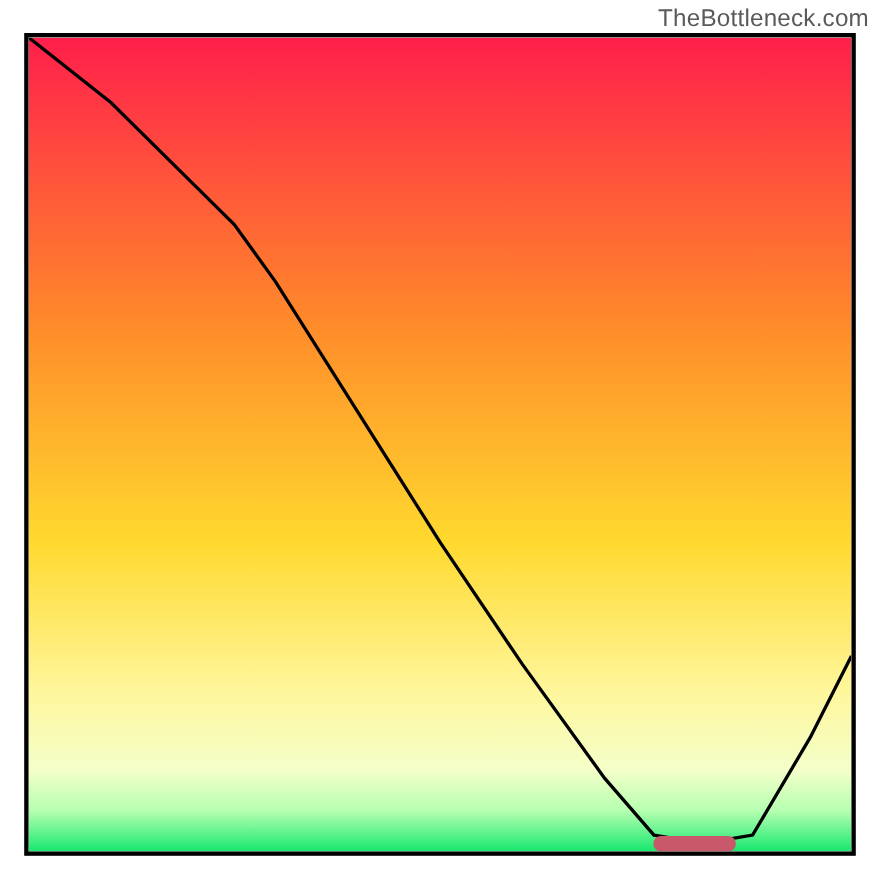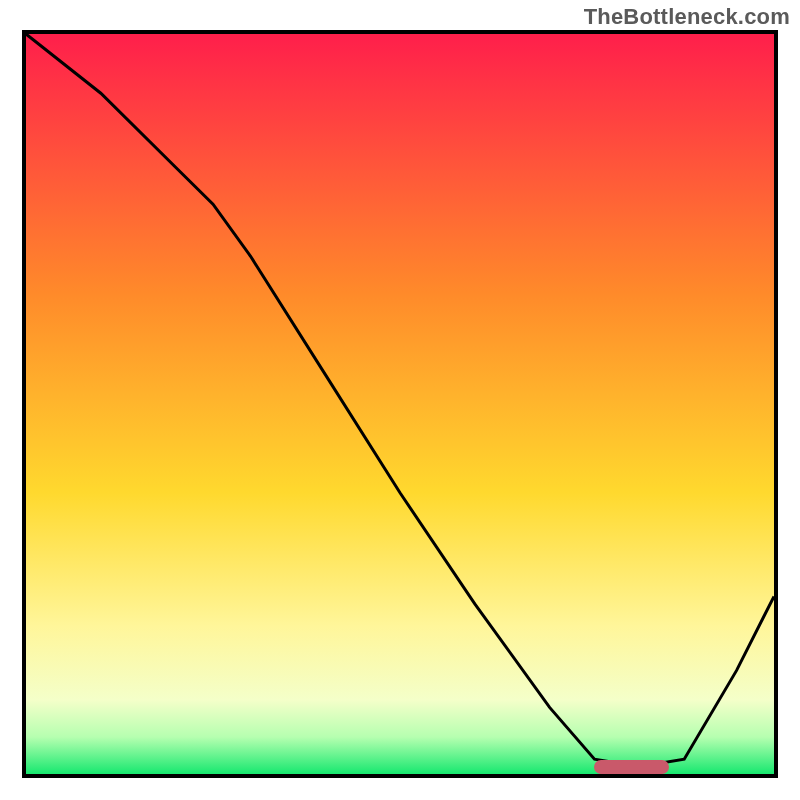--- a/index.html
+++ b/index.html
@@ -8,21 +8,21 @@
     width: 800px;
     height: 800px;
     background: #ffffff;
     font-family: Arial, Helvetica, sans-serif;
   }
   .watermark {
     position: absolute;
     top: 4px;
     right: 10px;
     font-size: 22px;
-    font-weight: 700;
+    font-weight: 400;
     color: #5a5a5a;
     letter-spacing: 0.2px;
   }
   .chart-frame {
     position: absolute;
     left: 22px;
     top: 30px;
     width: 756px;
     height: 748px;
     border: 4px solid #000;

